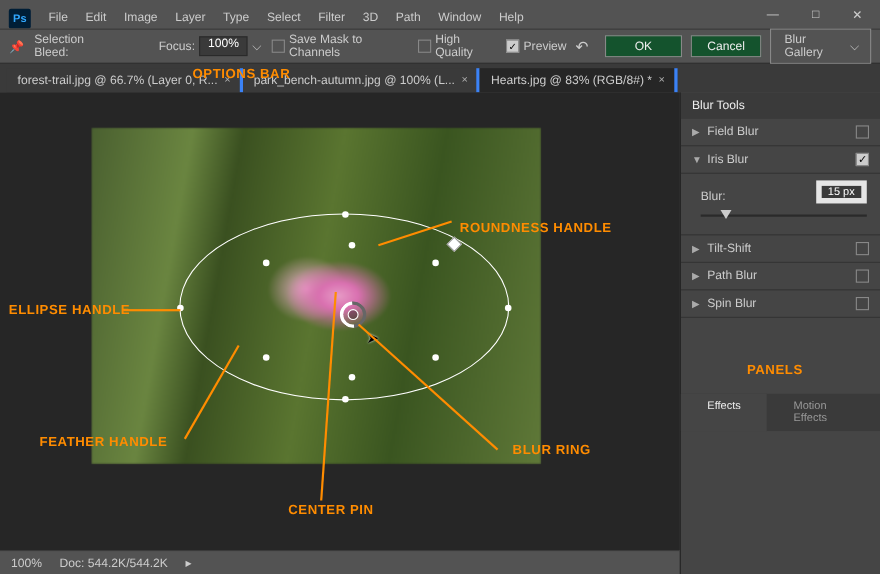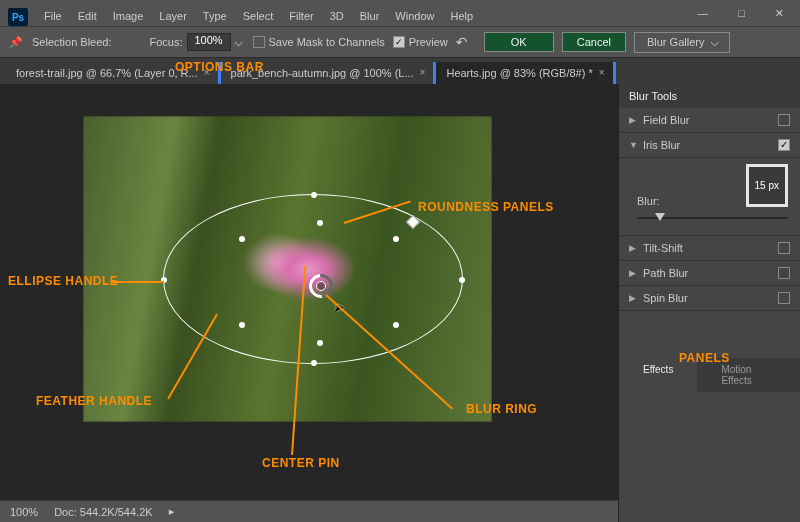--- a/index.html
+++ b/index.html
@@ -48,21 +48,21 @@
 .panels{width:182px;background:#454545;display:flex;flex-direction:column;border-left:1px solid #222}
 .panel-title{background:#3a3a3a;padding:6px 10px;color:#eee;font-size:11px}
 .acc{border-bottom:1px solid #333;padding:6px 10px;display:flex;align-items:center;gap:6px}
 .acc .arr{width:8px;color:#aaa;font-size:9px}
 .acc .name{flex:1;color:#ccc}
 .acc .ck{width:12px;height:12px;border:1px solid #888}
 .acc .ck.on{background:#ccc;position:relative}
 .acc .ck.on::after{content:"✓";color:#000;font-size:10px;position:absolute;left:1px;top:-1px}
 .iris-body{padding:6px 12px 10px 18px;border-bottom:1px solid #333}
 .iris-row{display:flex;justify-content:space-between;align-items:flex-end}
-.iris-val{background:#3a3a3a;border:3px solid #e5e5e5;padding:13px 6px;color:#fff;font-size:10px}
+.iris-val{background:#3a3a3a;border:5px solid #e5e5e5;padding:0 6px;color:#fff;font-size:10px}
 .slider{position:relative;height:14px;margin-top:4px}
 .track{position:absolute;left:0;right:0;top:6px;height:2px;background:#2a2a2a}
 .thumb{position:absolute;left:18px;top:2px;width:0;height:0;border-left:5px solid transparent;border-right:5px solid transparent;border-top:8px solid #ccc}
 .panel-gap{flex:1;position:relative}
 .bottom-tabs{display:flex;background:#3a3a3a}
 .bottom-tabs span{padding:6px 24px;color:#999;font-size:10px}
 .bottom-tabs span.on{background:#454545;color:#eee}
 .bottom-body{height:130px;background:#454545}
 </style>
 </head>
@@ -71,41 +71,45 @@
 <div class="menubar">
   <div class="ps-logo">Ps</div>
   <span>File</span>
   <span>Edit</span>
   <span>Image</span>
   <span>Layer</span>
   <span>Type</span>
   <span>Select</span>
   <span>Filter</span>
   <span>3D</span>
-  <span>Blur</span>
+  <span>Path</span>
   <span>Window</span>
   <span>Help</span>
   <div class="win-ctrl">
     <span>—</span>
     <span>□</span>
     <span>✕</span>
   </div>
 </div>
 
 <div class="optbar">
   <div class="pin">📌</div>
   <span class="optlabel">Selection Bleed:</span>
   <div class="focus-box">
     <span>Focus:</span>
     <div class="focus-input">100%</div>
     <span class="dd-arrow">⌵</span>
   </div>
   <div class="chk">
       <div class="chk-box"></div>
       <span>Save Mask to Channels</span>
+    </div>
+  <div class="chk">
+      <div class="chk-box"></div>
+      <span>High Quality</span>
     </div>
   <div class="chk">
       <div class="chk-box chk-on">✓</div>
       <span>Preview</span>
     </div>
   <span class="reset">↶</span>
   <button class="btn">OK</button>
   <button class="btn btn-cancel">Cancel</button>
   <div class="blur-gallery">
       <span>Blur Gallery</span>
@@ -146,21 +150,21 @@
       <div class="fhandle" style="left:234px;top:104px"></div>
       <div class="fhandle" style="left:234px;top:224px"></div>
       <div class="center-pin">
         <div class="ring"></div>
         <div class="ring-inner"></div>
       </div>
       <span class="cursor">➤</span>
     </div>
 
     <div class="aline" style="left:344px;top:138px;width:70px;transform:rotate(-18deg)"></div>
-    <div class="anno" style="left:418px;top:116px">ROUNDNESS PANELS</div>
+    <div class="anno" style="left:418px;top:116px">ROUNDNESS HANDLE</div>
     <div class="aline" style="left:112px;top:197px;width:52px;transform:rotate(0deg)"></div>
     <div class="anno" style="left:8px;top:190px">ELLIPSE HANDLE</div>
     <div class="aline" style="left:168px;top:314px;width:98px;transform:rotate(-60deg)"></div>
     <div class="anno" style="left:36px;top:310px">FEATHER HANDLE</div>
     <div class="aline" style="left:326px;top:210px;width:170px;transform:rotate(42deg)"></div>
     <div class="anno" style="left:466px;top:318px">BLUR RING</div>
     <div class="aline" style="left:292px;top:370px;width:190px;transform:rotate(-86deg)"></div>
     <div class="anno" style="left:262px;top:372px">CENTER PIN</div>
 
     <div class="statusbar">

